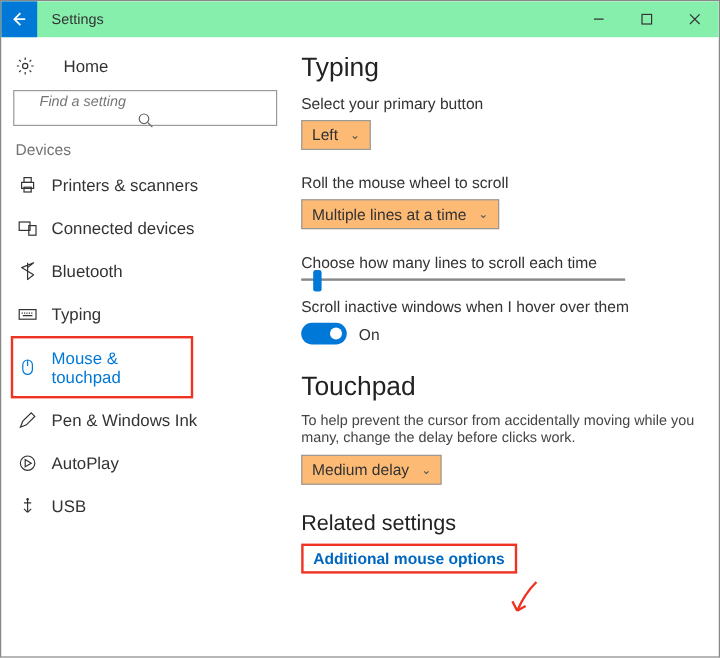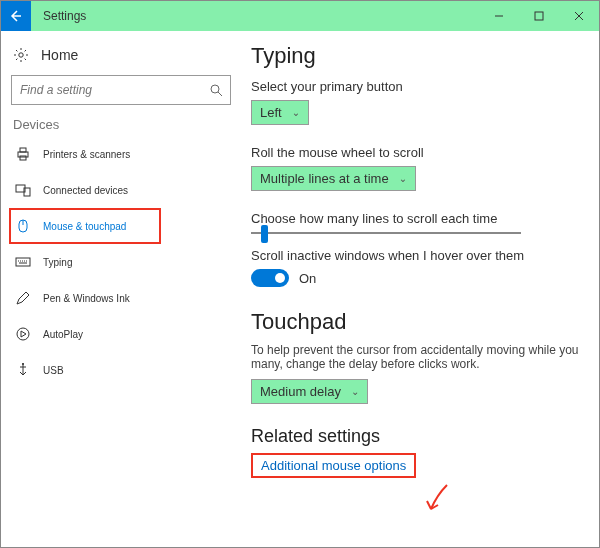--- a/index.html
+++ b/index.html
@@ -49,50 +49,51 @@
     display: flex;
     height: calc(100% - 30px);
   }
   .sidebar {
     width: 240px;
     padding: 8px 0 0 8px;
   }
   .home-row {
     display: flex; align-items: center;
     padding: 8px 4px 12px 4px;
-    gap: 12px;
+    gap: 24px;
     font-size: 14px;
   }
   .search-box {
     width: 220px;
     height: 30px;
     border: 1px solid #999;
     display: flex; align-items: center;
     padding: 0 6px;
     margin: 0 0 12px 2px;
     justify-content: space-between;
+    flex-direction: column;
   }
   .search-box input {
     border: none; outline: none;
     font-size: 12px;
     font-style: italic;
     color: #888;
     width: 180px;
     background: transparent;
   }
   .group-label {
     color: #737373;
     font-size: 13px;
     margin: 4px 0 4px 4px;
   }
   .side-item {
     display: flex; align-items: center;
     gap: 12px;
     padding: 10px 6px;
-    font-size: 10px;
+    font-size: 14px;
     cursor: default;
   }
   .side-item.active {
     color: #0078d7;
   }
   .highlight-red {
     border: 2px solid #e32;
     padding: 8px 4px;
     margin: 0 80px 0 0;
   }
@@ -134,21 +135,21 @@
     font-size: 12px;
     color: #444;
   }
   .dropdown {
     border: 1px solid #999;
     padding: 4px 8px;
     display: inline-flex;
     align-items: center;
     gap: 10px;
     font-size: 13px;
-    background: #86efac;
+    background: #fdba74;
     margin-bottom: 4px;
   }
   .chev {
     font-size: 10px;
     color: #555;
   }
   .slider-row {
     display: flex; align-items: center;
     margin: 6px 0 4px 0;
   }
@@ -184,20 +185,21 @@
     top: 4px; right: 4px;
   }
   .link {
     color: #0067c0;
     font-size: 13px;
     display: inline-block;
   }
   .link-highlight {
     border: 2px solid #e32;
     padding: 3px 8px;
+    font-weight: bold;
   }
   .arrow-ann {
     position: absolute;
     color: #e32;
     font-size: 26px;
     pointer-events: none;
   }
   svg { display: block; }
 </style>
 </head>
@@ -268,39 +270,47 @@
     <div class="side-item">
       <span class="icon">
           <svg width="16" height="16" viewBox="0 0 16 16">
             <rect x="1" y="3" width="9" height="7" stroke="#333" fill="none"></rect>
             <rect x="9" y="6" width="6" height="8" stroke="#333" fill="none"></rect>
           </svg>
         </span>
       <span>Connected devices</span>
     </div>
 
+    <div class="side-item">
+      <span class="icon">
+          <svg width="16" height="16" viewBox="0 0 16 16">
+            <path d="M8 1v14l5-4-10-6 10-4-5 4" stroke="#333" fill="none" stroke-linejoin="round"></path>
+          </svg>
+        </span>
+      <span>Bluetooth</span>
+    </div>
+
+    <div class="side-item">
+      <span class="icon">
+          <svg width="16" height="16" viewBox="0 0 16 16">
+            <rect x="1" y="4" width="14" height="8" stroke="#333" fill="none"></rect>
+            <path d="M3 7h1M5 7h1M7 7h1M9 7h1M11 7h1M4 9h8" stroke="#333"></path>
+          </svg>
+        </span>
+      <span>Typing</span>
+    </div>
 
     <div class="side-item active highlight-red">
       <span class="icon">
           <svg width="16" height="16" viewBox="0 0 16 16">
             <rect x="4" y="2" width="8" height="12" rx="4" stroke="#0078d7" fill="none"></rect>
             <line x1="8" y1="2" x2="8" y2="7" stroke="#0078d7"></line>
           </svg>
         </span>
       <span>Mouse &amp; touchpad</span>
-    </div>
-
-    <div class="side-item">
-      <span class="icon">
-          <svg width="16" height="16" viewBox="0 0 16 16">
-            <rect x="1" y="4" width="14" height="8" stroke="#333" fill="none"></rect>
-            <path d="M3 7h1M5 7h1M7 7h1M9 7h1M11 7h1M4 9h8" stroke="#333"></path>
-          </svg>
-        </span>
-      <span>Typing</span>
     </div>
 
     <div class="side-item">
       <span class="icon">
           <svg width="16" height="16" viewBox="0 0 16 16">
             <path d="M2 14l2-5 7-7 3 3-7 7z" stroke="#333" fill="none"></path>
           </svg>
         </span>
       <span>Pen &amp; Windows Ink</span>
     </div>

